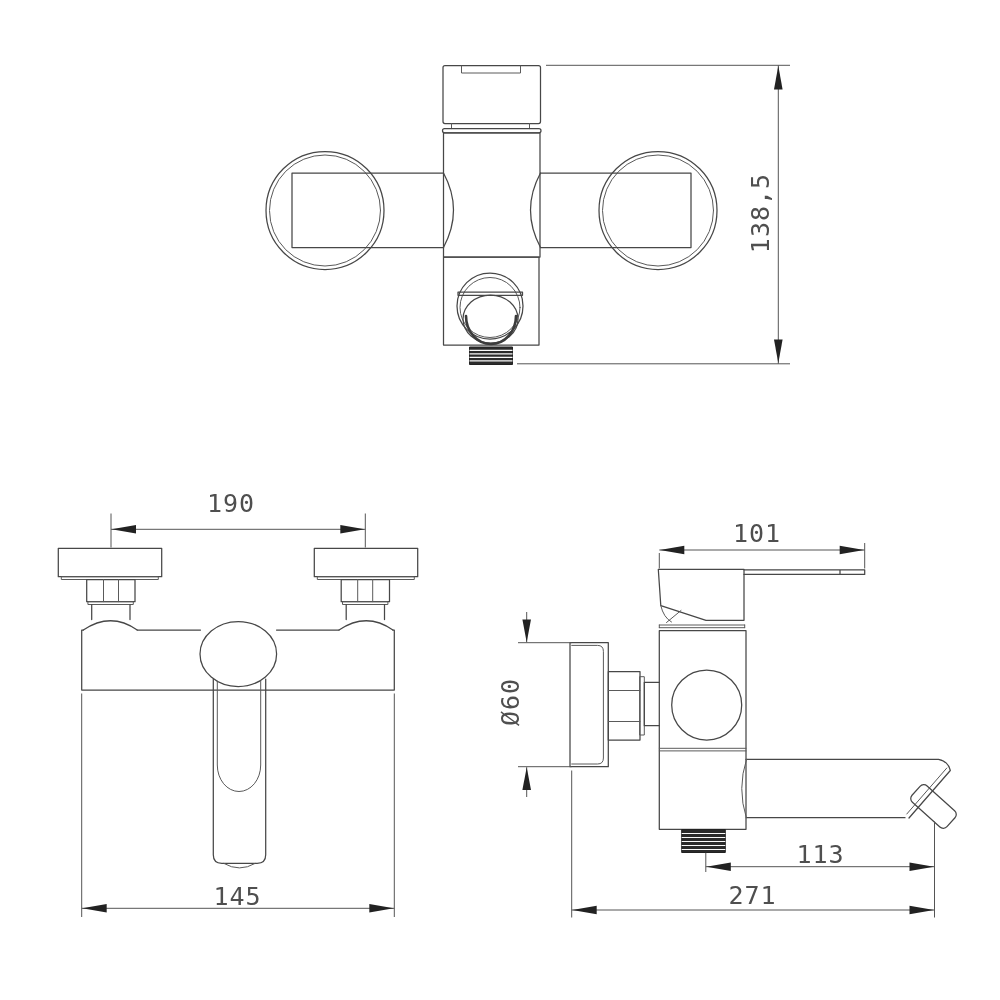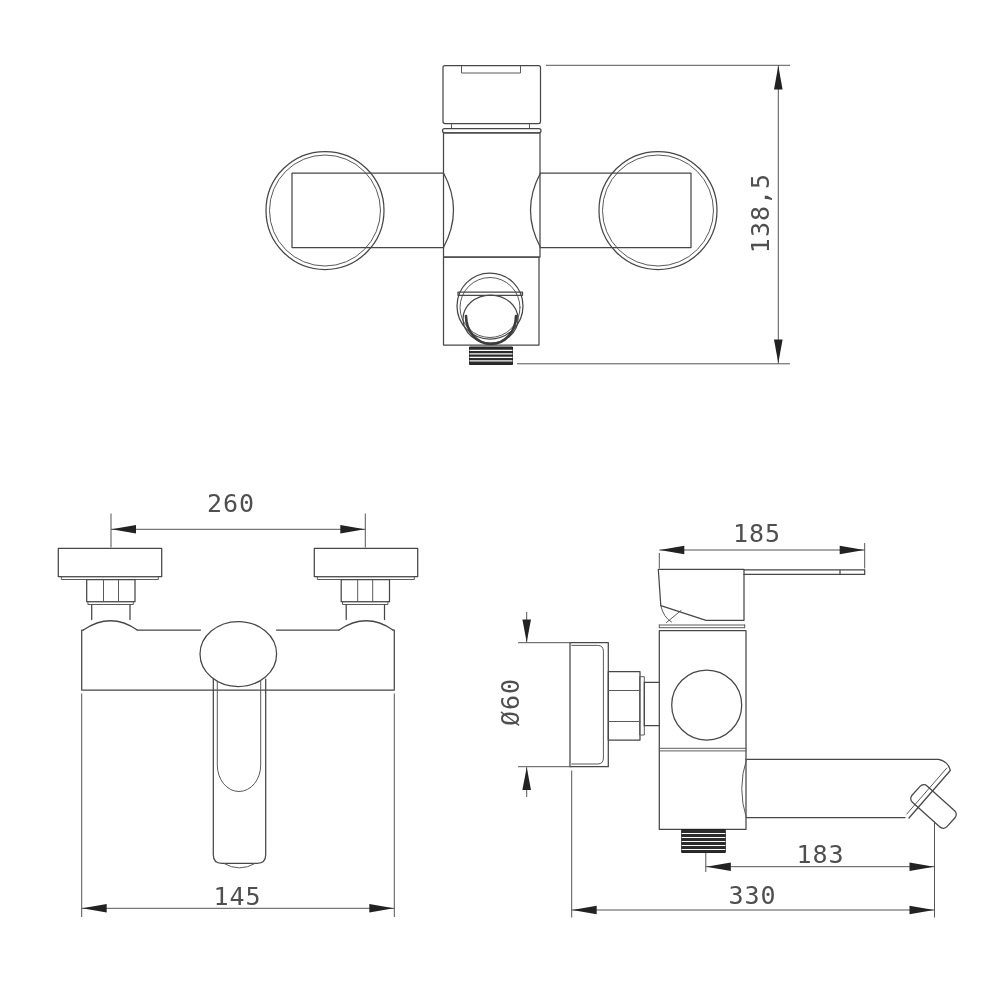--- a/index.html
+++ b/index.html
@@ -160,20 +160,20 @@
   </g>
 
   <g>
     <path class="dim" d="M571.7,770.5 V917.5 M571.7,910 H934.5"></path>
     <path class="arrow" d="M572.2,910 L596.7,905.7 L596.7,914.3 Z"></path>
     <path class="arrow" d="M934,910 L909.5,905.7 L909.5,914.3 Z"></path>
   </g>
 </svg>
 
   <div class="dim-label vert" style="left:760px;top:212.5px;">138,5</div>
-  <div class="dim-label" style="left:231px;top:503px;">260</div>
+  <div class="dim-label" style="left:231px;top:503px;">190</div>
   <div class="dim-label" style="left:237.5px;top:895.5px;">145</div>
-  <div class="dim-label" style="left:757px;top:532.5px;">185</div>
+  <div class="dim-label" style="left:757px;top:532.5px;">101</div>
   <div class="dim-label vert" style="left:510px;top:702px;">Ø60</div>
-  <div class="dim-label" style="left:820.5px;top:853.5px;">183</div>
-  <div class="dim-label" style="left:752.5px;top:894.5px;">330</div>
+  <div class="dim-label" style="left:820.5px;top:853.5px;">113</div>
+  <div class="dim-label" style="left:752.5px;top:894.5px;">271</div>
 
 </div>
 
 </body></html>

